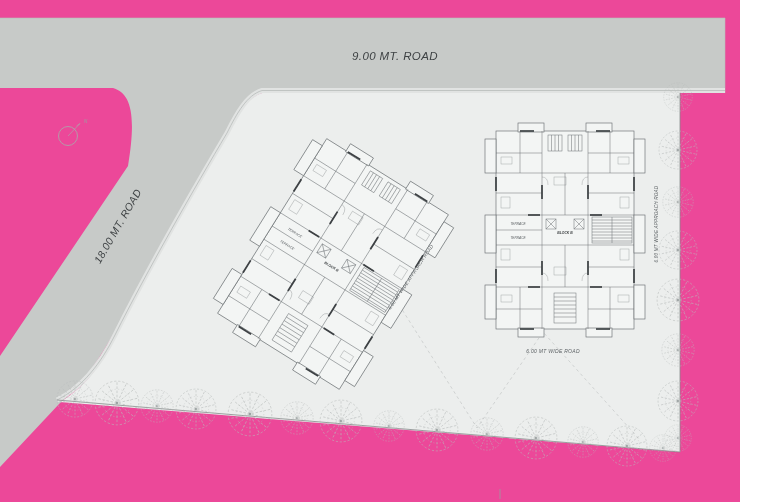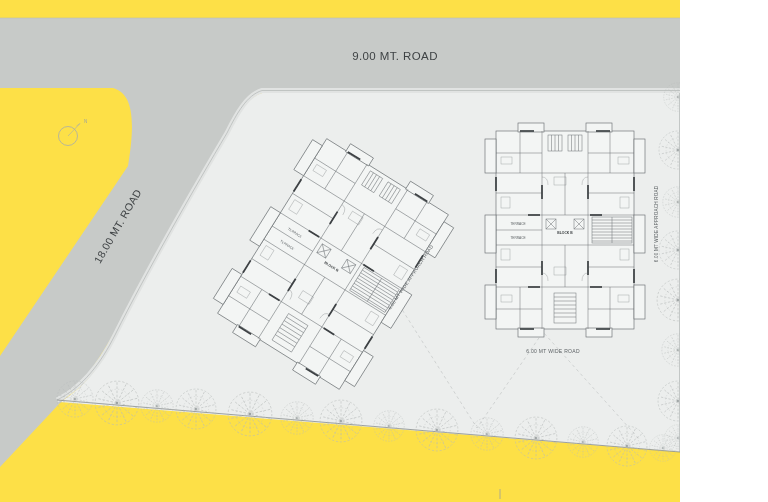--- a/index.html
+++ b/index.html
@@ -1,16 +1,16 @@
 <!DOCTYPE html>
 <html style="--road: #c7cac8; --road-edge: #e1e3e2; --edge-line: #b2b6b5; --site: #eceeed; --building-fill: #f3f5f4; --line: #6a6f72; --wall: #3d4144; --tree: #b7bbba; --boundary: #878c8c; --dash: #c3c6c5; --text: #3f4345; --text-secondary: #5d6265;"><head>
 <meta charset="utf-8">
 <style>
   html,body{margin:0;padding:0;background:#ffffff;}
-  .canvas{position:relative;width:680px;height:502px;overflow:hidden;background:#fde047;}
+  .canvas{position:relative;width:740px;height:502px;overflow:hidden;background:#ec4899;font-style:italic;}
   svg{display:block;}
   text{font-family:"Liberation Sans", sans-serif;}
   .roadfill{fill:var(--road);}
   .edgeband{stroke:var(--road-edge);stroke-width:5;fill:none;}
   .edgeline{stroke:var(--edge-line);stroke-width:.7;fill:none;}
   .sitefill{fill:var(--site);}
   .bnd{stroke:var(--boundary);stroke-width:.8;fill:none;}
   .thin{stroke:var(--line);stroke-width:.5;fill:none;}
   .lite{stroke:var(--line);stroke-width:.4;fill:none;opacity:.7;}
   .wall{stroke:var(--wall);stroke-width:1.7;fill:none;}

